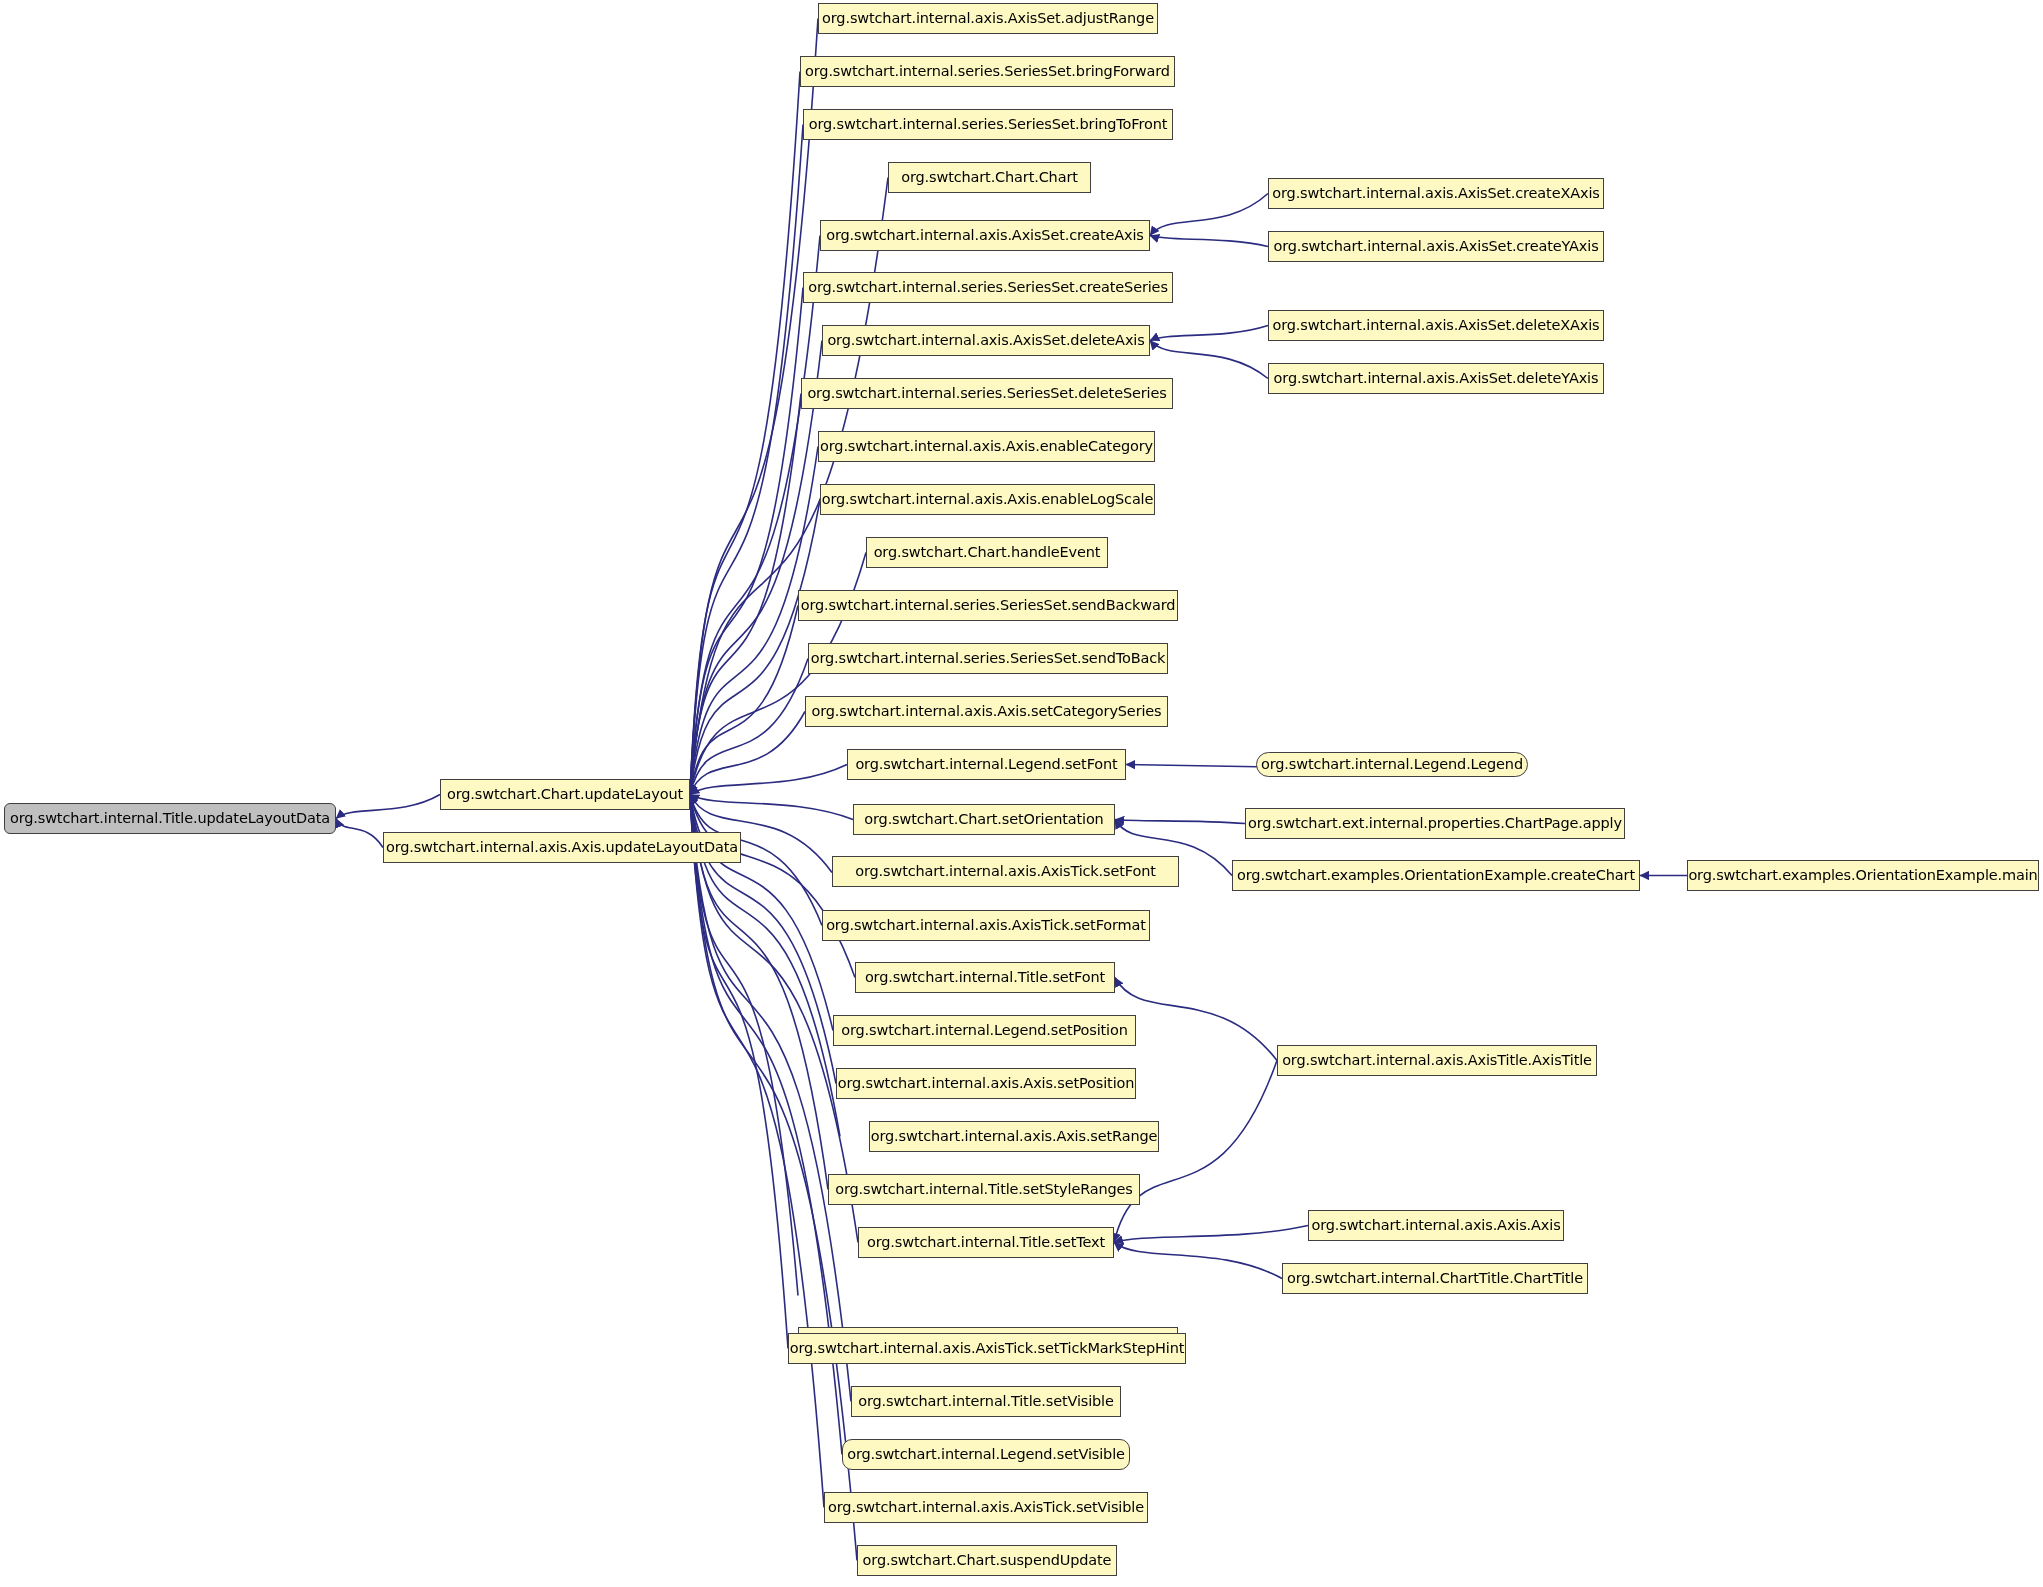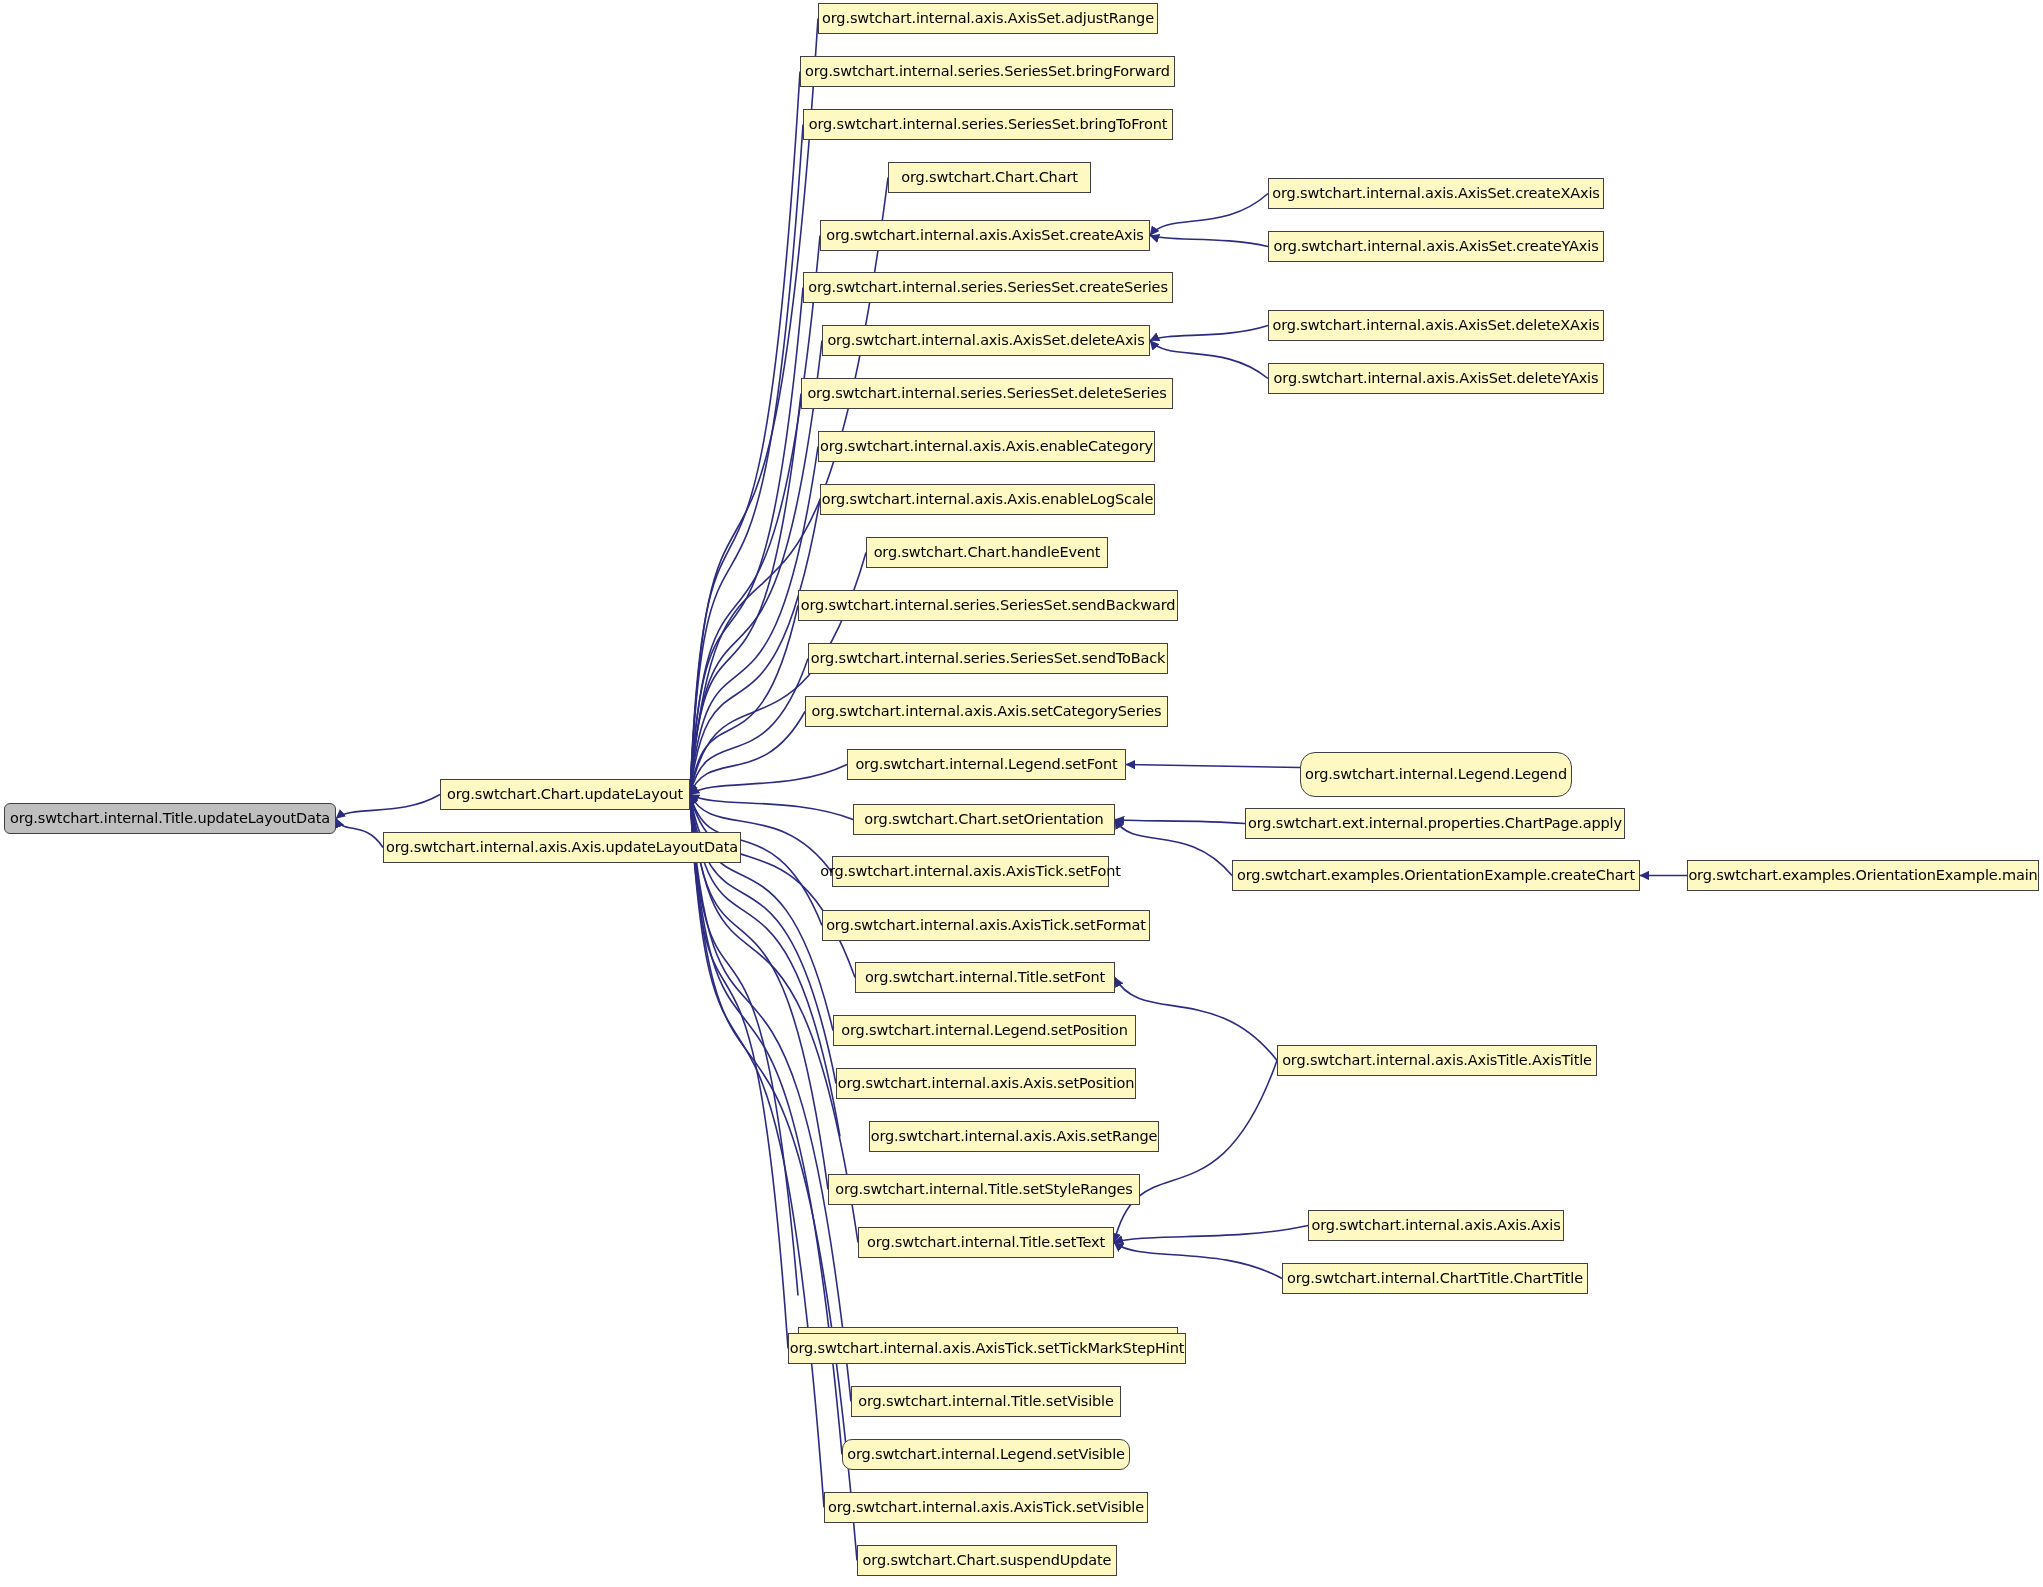--- a/index.html
+++ b/index.html
@@ -114,39 +114,39 @@
       <div class="node" style="left: 822px; top: 325px; width: 328px; height: 31px;">org.swtchart.internal.axis.AxisSet.deleteAxis</div>
       <div class="node" style="left: 801px; top: 378px; width: 372px; height: 31px;">org.swtchart.internal.series.SeriesSet.deleteSeries</div>
       <div class="node" style="left: 818px; top: 431px; width: 337px; height: 31px;">org.swtchart.internal.axis.Axis.enableCategory</div>
       <div class="node" style="left: 820px; top: 484px; width: 335px; height: 31px;">org.swtchart.internal.axis.Axis.enableLogScale</div>
       <div class="node" style="left: 866px; top: 537px; width: 242px; height: 31px;">org.swtchart.Chart.handleEvent</div>
       <div class="node" style="left: 798px; top: 590px; width: 380px; height: 31px;">org.swtchart.internal.series.SeriesSet.sendBackward</div>
       <div class="node" style="left: 808px; top: 643px; width: 360px; height: 31px;">org.swtchart.internal.series.SeriesSet.sendToBack</div>
       <div class="node" style="left: 805px; top: 696px; width: 363px; height: 31px;">org.swtchart.internal.axis.Axis.setCategorySeries</div>
       <div class="node" style="left: 847px; top: 749px; width: 279px; height: 31px;">org.swtchart.internal.Legend.setFont</div>
       <div class="node" style="left: 853px; top: 804px; width: 262px; height: 31px;">org.swtchart.Chart.setOrientation</div>
-      <div class="node" style="left: 832px; top: 856px; width: 277px; height: 31px;">org.swtchart.internal.axis.AxisTick.setFont</div>
+      <div class="node" style="left: 832px; top: 856px; width: 347px; height: 31px;">org.swtchart.internal.axis.AxisTick.setFont</div>
       <div class="node" style="left: 822px; top: 910px; width: 328px; height: 31px;">org.swtchart.internal.axis.AxisTick.setFormat</div>
       <div class="node" style="left: 855px; top: 962px; width: 260px; height: 31px;">org.swtchart.internal.Title.setFont</div>
       <div class="node" style="left: 833px; top: 1015px; width: 303px; height: 31px;">org.swtchart.internal.Legend.setPosition</div>
       <div class="node" style="left: 836px; top: 1068px; width: 300px; height: 31px;">org.swtchart.internal.axis.Axis.setPosition</div>
       <div class="node" style="left: 840px; top: 1121px; width: 290px; height: 31px; margin-left: 29px;">org.swtchart.internal.axis.Axis.setRange</div>
       <div class="node" style="left: 828px; top: 1174px; width: 312px; height: 31px;">org.swtchart.internal.Title.setStyleRanges</div>
       <div class="node" style="left: 858px; top: 1227px; width: 256px; height: 31px;">org.swtchart.internal.Title.setText</div>
       <div class="node" style="left: 798px; top: 1280px; width: 380px; height: 31px; margin-top: 47px;">org.swtchart.internal.axis.AxisTick.setTickLabelAngle</div>
       <div class="node" style="left: 788px; top: 1333px; width: 398px; height: 31px;">org.swtchart.internal.axis.AxisTick.setTickMarkStepHint</div>
       <div class="node" style="left: 851px; top: 1386px; width: 270px; height: 31px;">org.swtchart.internal.Title.setVisible</div>
       <div class="node" style="left: 842px; top: 1439px; width: 288px; height: 31px; border-radius: 10px;">org.swtchart.internal.Legend.setVisible</div>
       <div class="node" style="left: 824px; top: 1492px; width: 324px; height: 31px;">org.swtchart.internal.axis.AxisTick.setVisible</div>
       <div class="node" style="left: 857px; top: 1545px; width: 260px; height: 31px;">org.swtchart.Chart.suspendUpdate</div>
       <div class="node" style="left: 1268px; top: 178px; width: 336px; height: 31px;">org.swtchart.internal.axis.AxisSet.createXAxis</div>
       <div class="node" style="left: 1268px; top: 231px; width: 336px; height: 31px;">org.swtchart.internal.axis.AxisSet.createYAxis</div>
       <div class="node" style="left: 1268px; top: 310px; width: 336px; height: 31px;">org.swtchart.internal.axis.AxisSet.deleteXAxis</div>
       <div class="node" style="left: 1268px; top: 363px; width: 336px; height: 31px;">org.swtchart.internal.axis.AxisSet.deleteYAxis</div>
-      <div class="node" style="left: 1300px; top: 752px; width: 272px; height: 45px; border-radius: 15px;">org.swtchart.internal.Legend.Legend</div>
+      <div class="node" style="left: 1256px; top: 752px; width: 272px; height: 25px; border-radius: 15px;">org.swtchart.internal.Legend.Legend</div>
       <div class="node" style="left: 1245px; top: 808px; width: 380px; height: 31px;">org.swtchart.ext.internal.properties.ChartPage.apply</div>
       <div class="node" style="left: 1232px; top: 860px; width: 408px; height: 31px;">org.swtchart.examples.OrientationExample.createChart</div>
       <div class="node" style="left: 1687px; top: 860px; width: 352px; height: 31px;">org.swtchart.examples.OrientationExample.main</div>
       <div class="node" style="left: 1277px; top: 1045px; width: 320px; height: 31px;">org.swtchart.internal.axis.AxisTitle.AxisTitle</div>
       <div class="node" style="left: 1308px; top: 1210px; width: 256px; height: 31px;">org.swtchart.internal.axis.Axis.Axis</div>
       <div class="node" style="left: 1282px; top: 1263px; width: 306px; height: 31px;">org.swtchart.internal.ChartTitle.ChartTitle</div>
     </div>
 </div>
 
 </body></html>

